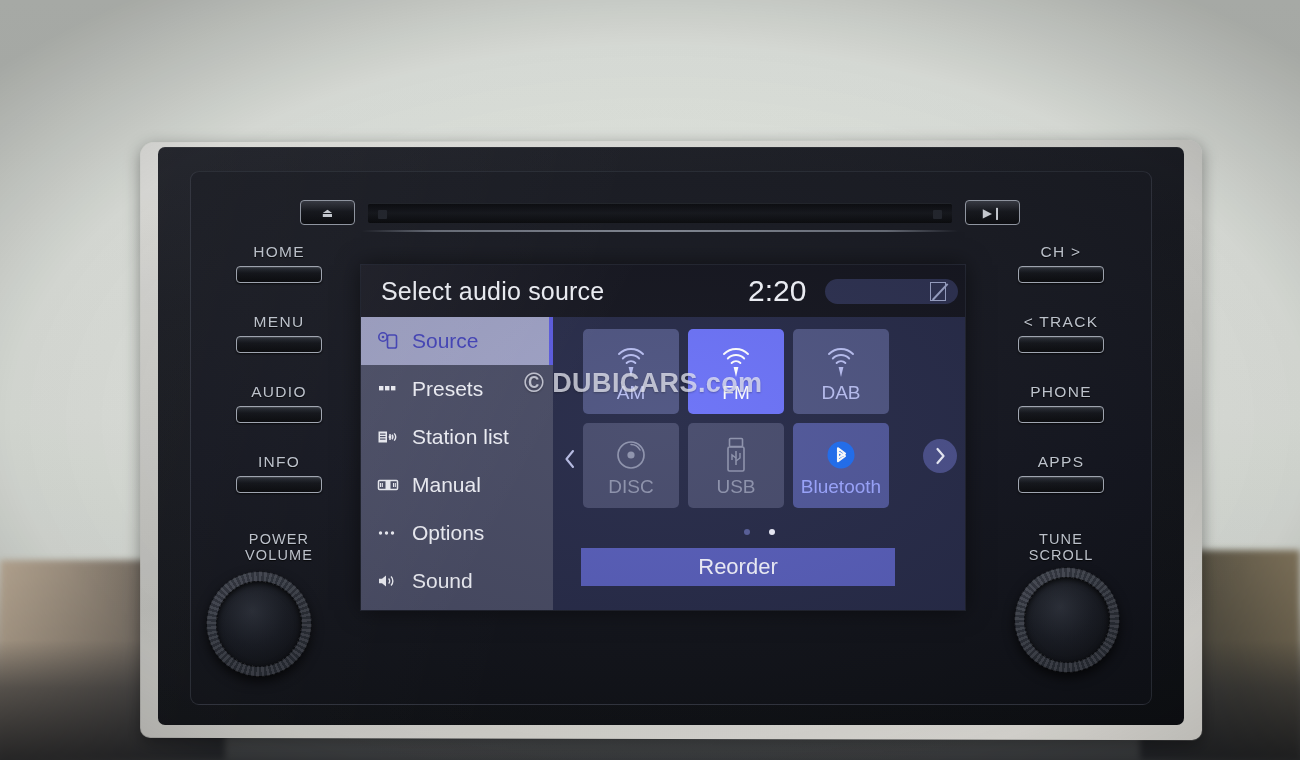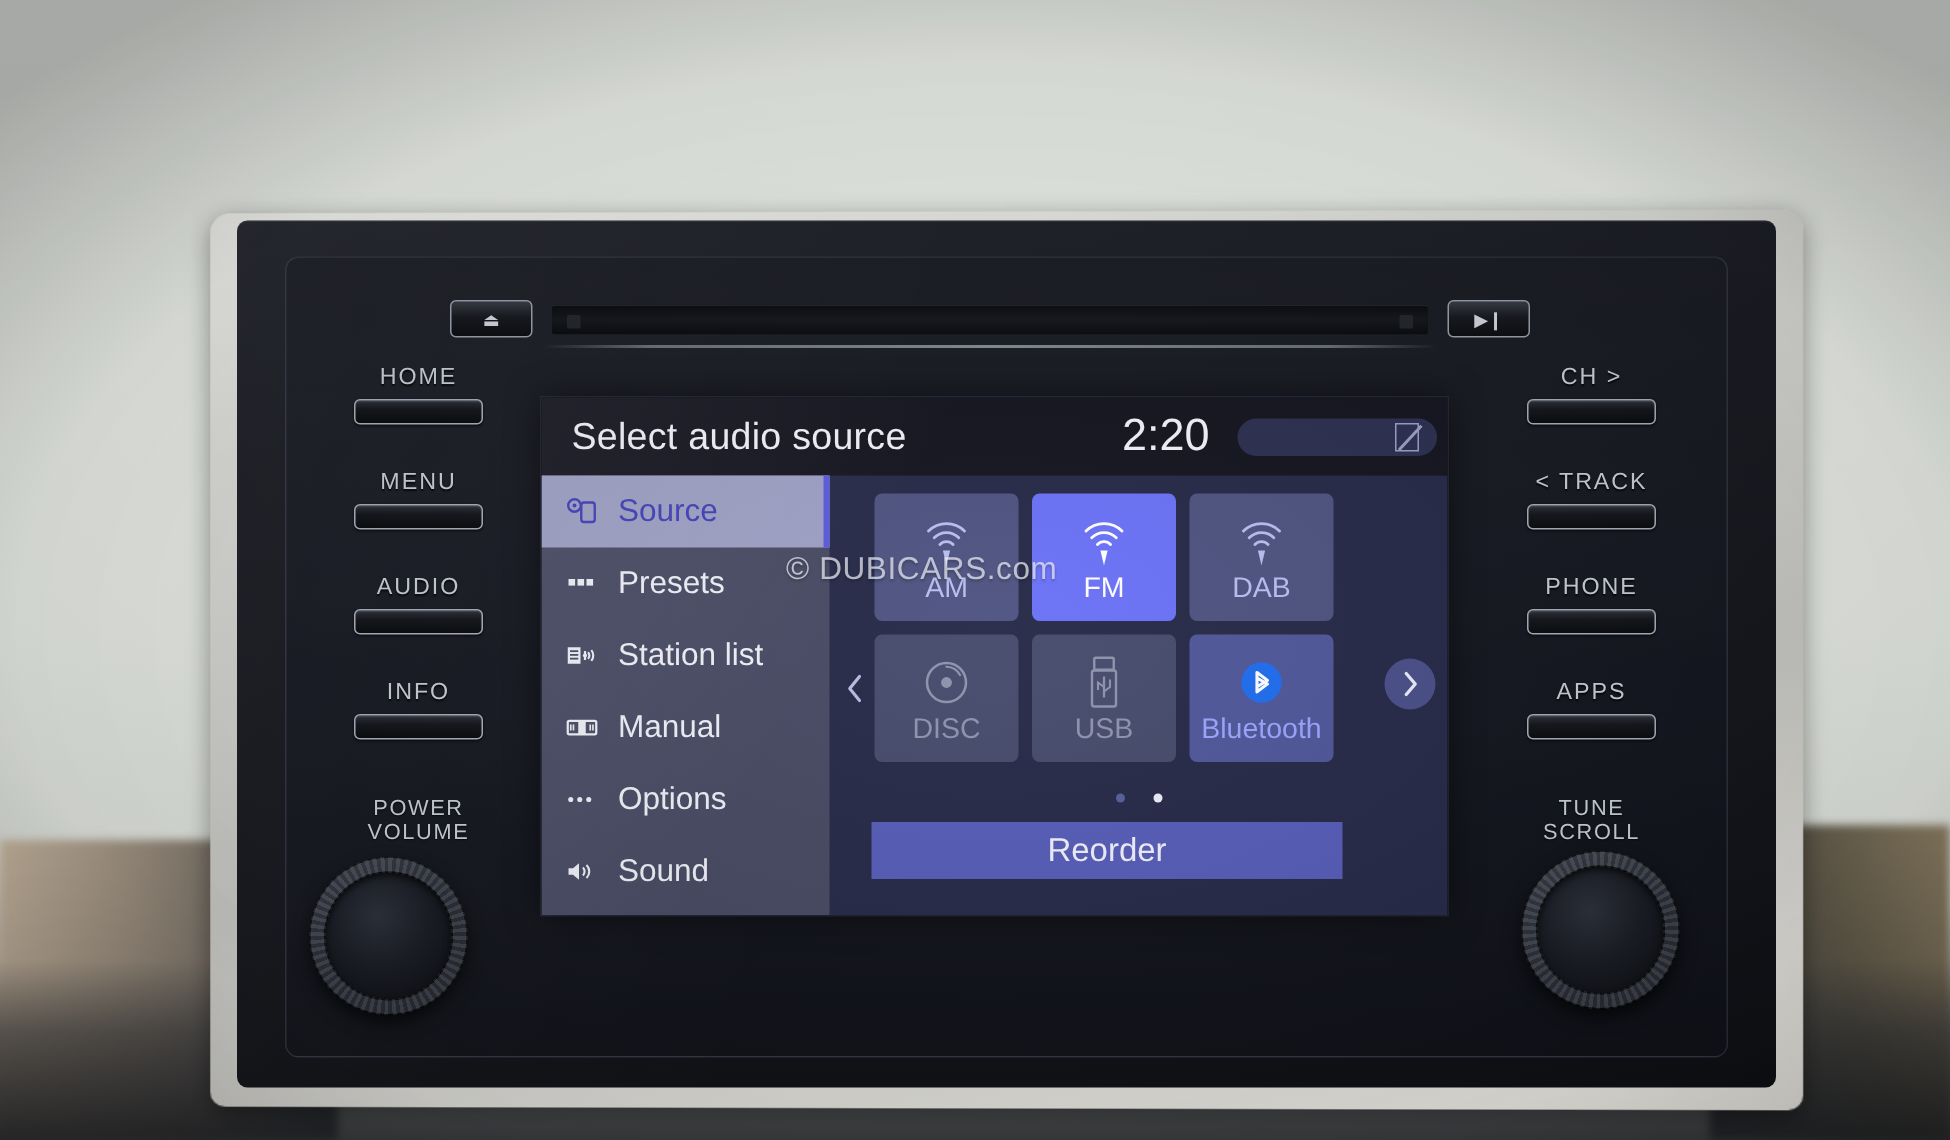--- a/index.html
+++ b/index.html
@@ -299,21 +299,21 @@
     position: absolute; left: 28px; top: 231px;
     width: 314px; height: 38px;
     background: #575db9;
     display:flex; align-items:center; justify-content:center;
     color:#f0f1fc; font-size: 22px;
   }
 
   
   #watermark {
     position: absolute; left: 163px; top: 103px;
-    font-size: 21px; font-weight: normal;
+    font-size: 27px; font-weight: bold;
     color: rgba(238,240,250,.72);
     letter-spacing: .4px;
     pointer-events: none;
     text-shadow: 0 1px 2px rgba(0,0,0,.25);
     white-space: nowrap;
     z-index: 5;
   }
 
   
   #screen-glare {

